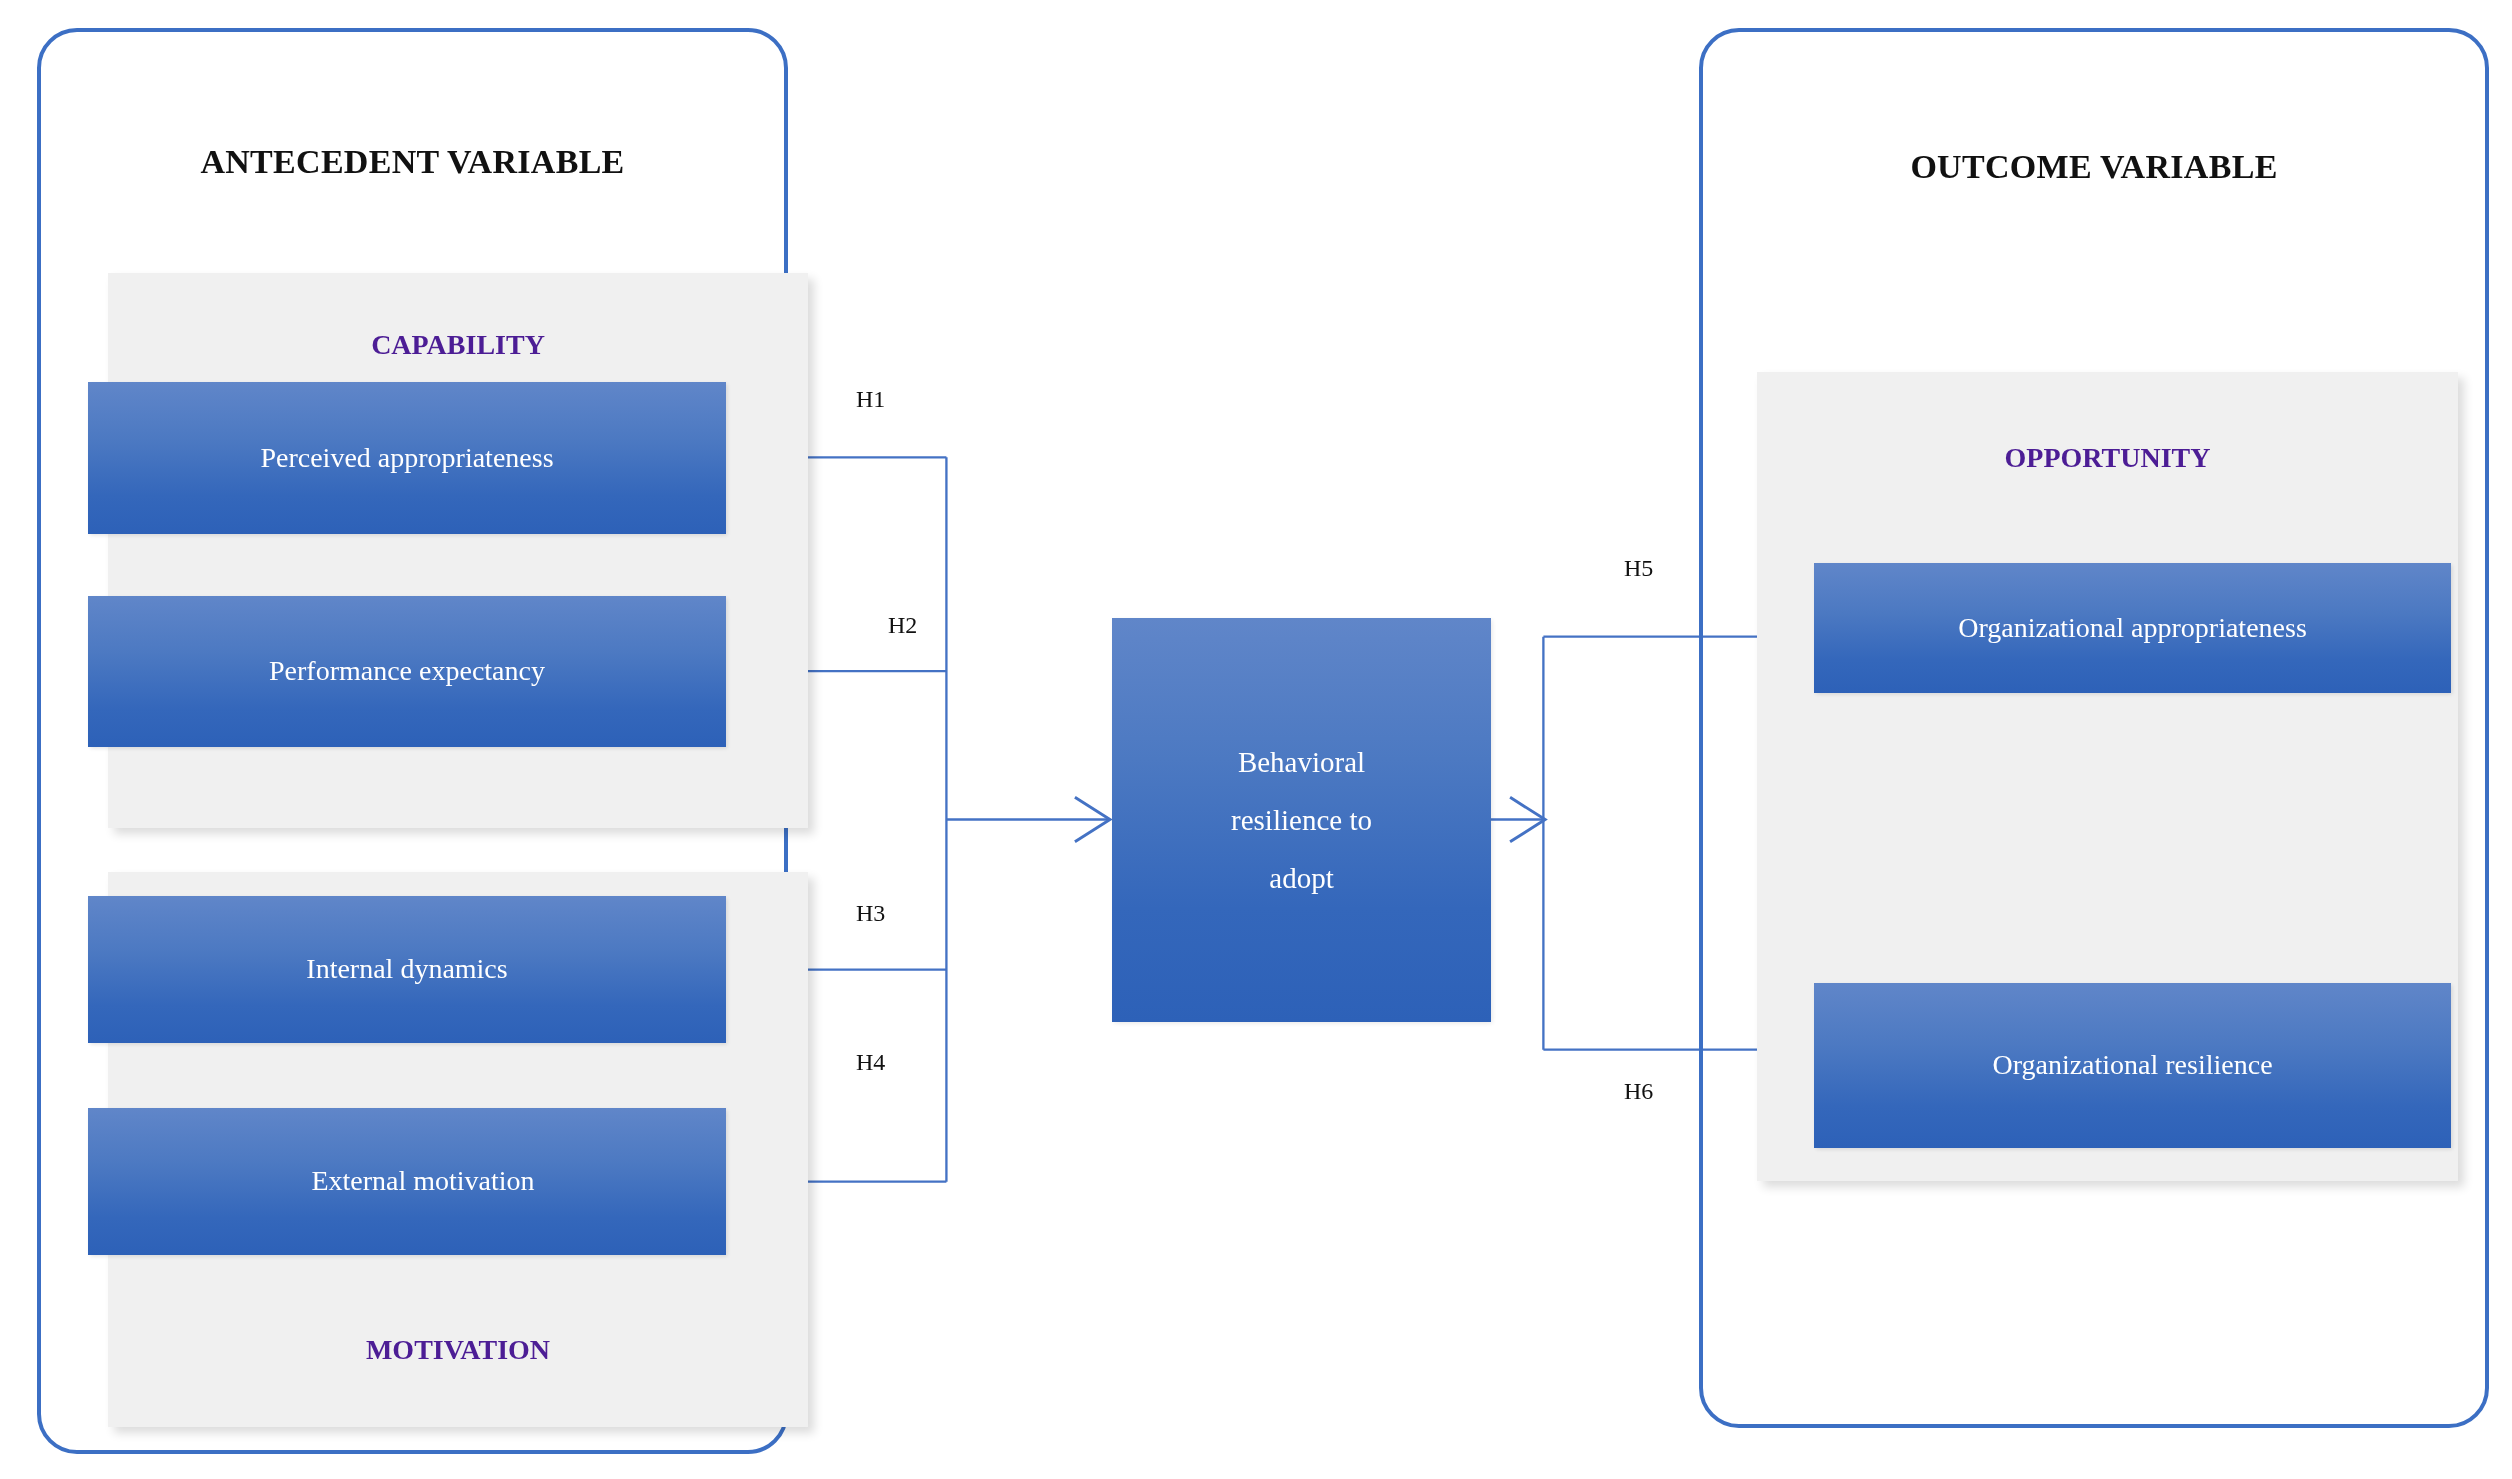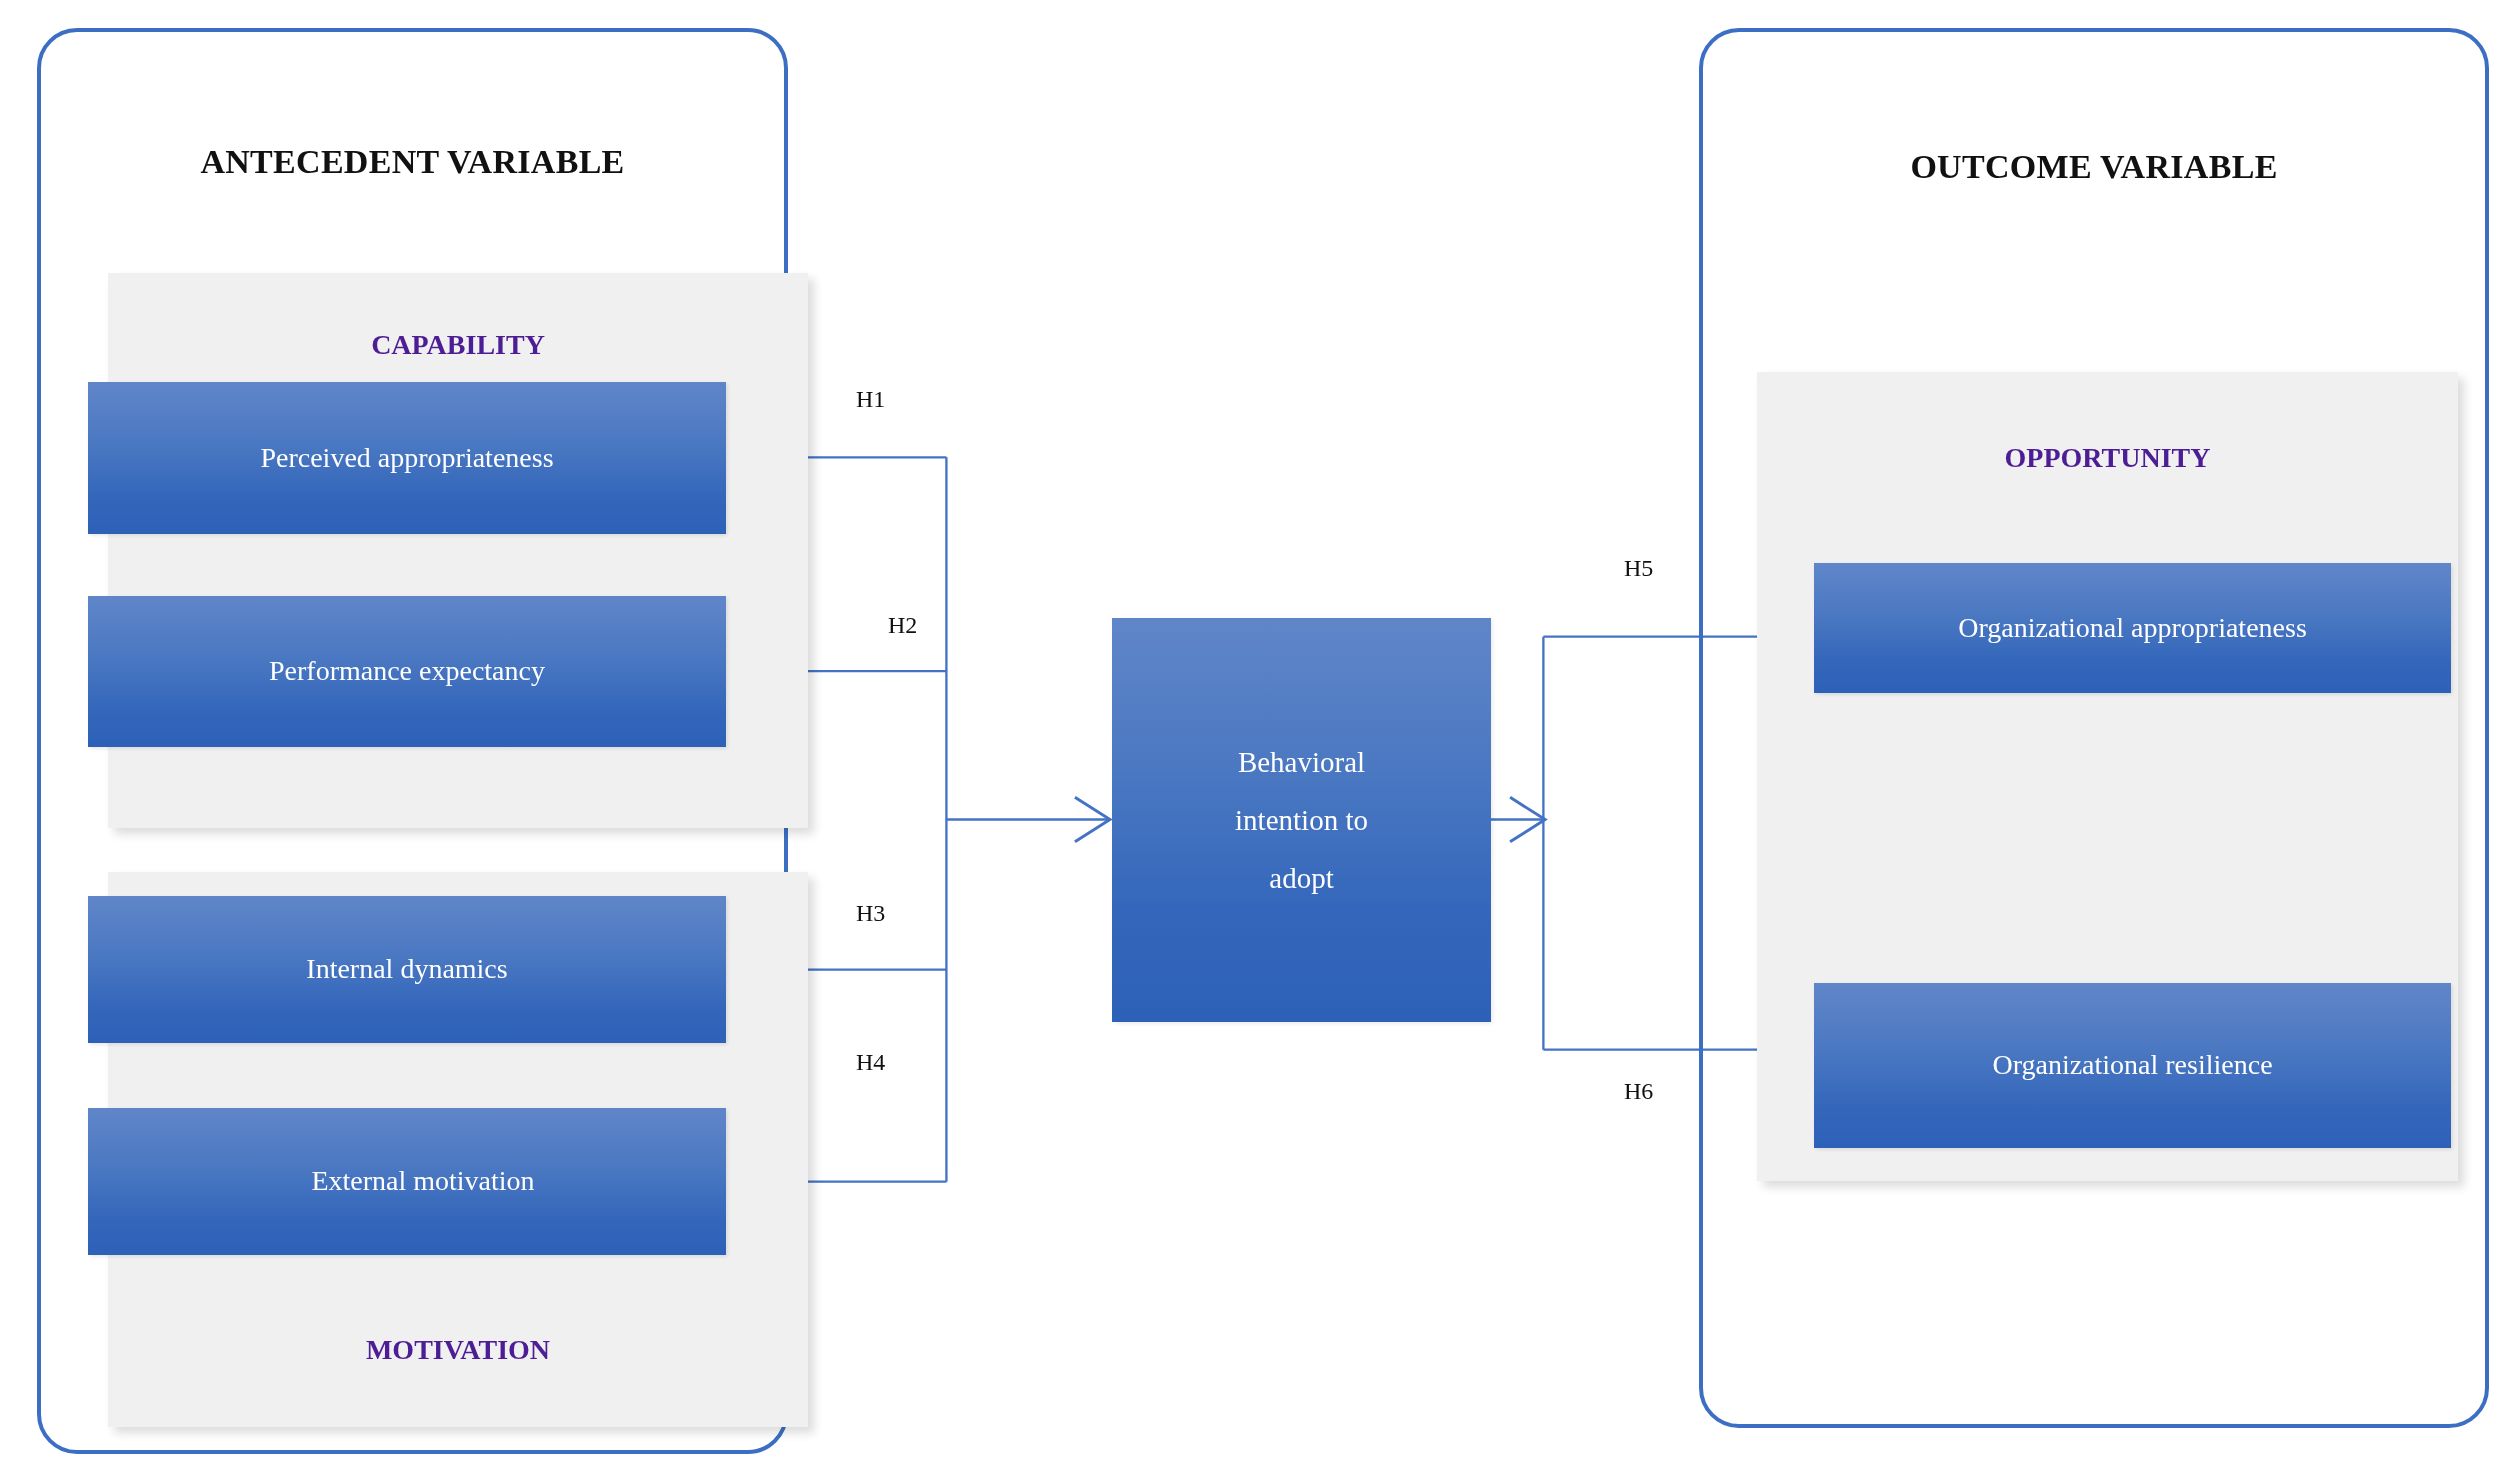--- a/index.html
+++ b/index.html
@@ -158,21 +158,21 @@
   </div>
 
   <div class="var-box" id="box-perceived">Perceived appropriateness</div>
   <div class="var-box" id="box-performance">Performance expectancy</div>
   <div class="var-box" id="box-internal">Internal dynamics</div>
   <div class="var-box" id="box-external">External motivation</div>
 
   <div id="box-behavioral">
     <div>
       <span class="btxt">Behavioral</span>
-      <span class="btxt">intention to</span>
+      <span class="btxt">resilience to</span>
       <span class="btxt">adopt</span>
     </div>
   </div>
 
   <div class="outer-container" id="outcome-container">
     <div class="container-title" id="outcome-title">OUTCOME VARIABLE</div>
   </div>
 
   <div class="gray-panel" id="opportunity-panel">
     <div class="panel-title" id="opportunity-title">OPPORTUNITY</div>

